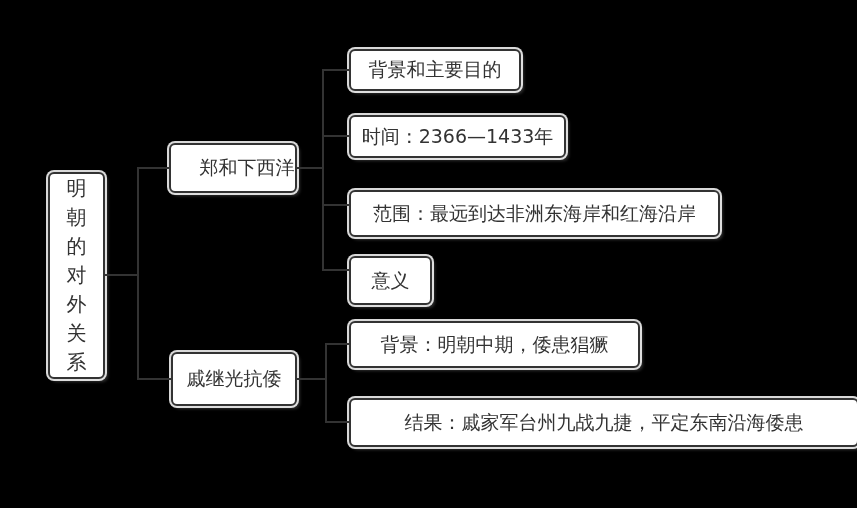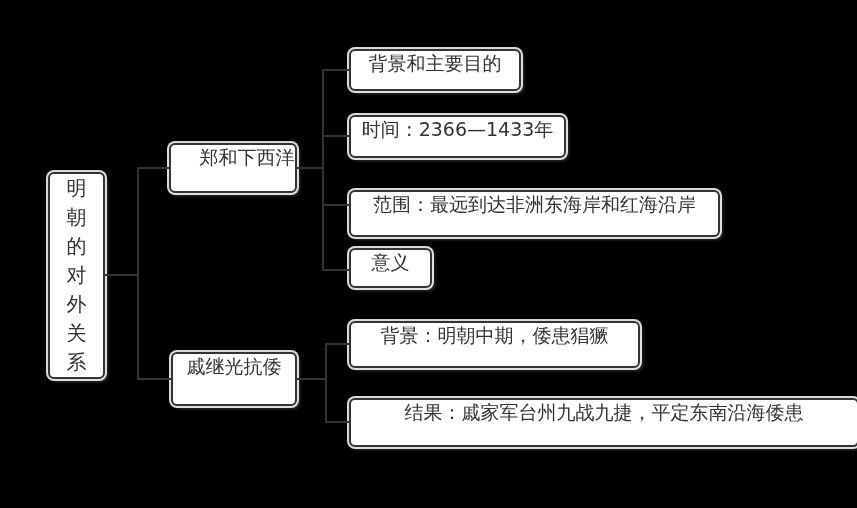--- a/index.html
+++ b/index.html
@@ -16,21 +16,21 @@
     font-family: "DejaVu Sans", "Liberation Sans", sans-serif;
   }
   .node {
     position: absolute;
     box-sizing: border-box;
     background: #ffffff;
     border: 2px solid #333333;
     border-radius: 6px;
     color: #333333;
     display: flex;
-    align-items: flex-start;
+    align-items: center;
     justify-content: center;
     box-shadow: 0 0 0 2px rgba(255,255,255,0.85), 3px 3px 3px rgba(255,255,255,0.18);
   }
   .node span {
     display: block;
   }
   .leaf, .branch {
     font-size: 19px;
     white-space: nowrap;
     font-weight: 400;
@@ -73,21 +73,21 @@
   </div>
 
   <div class="node leaf" style="left:349px; top:115px; width:217px; height:43px;">
     <span>时间：2366—1433年</span>
   </div>
 
   <div class="node leaf" style="left:349px; top:190px; width:371px; height:47px;">
     <span>范围：最远到达非洲东海岸和红海沿岸</span>
   </div>
 
-  <div class="node leaf" style="left:349px; top:248px; width:83px; height:40px;">
+  <div class="node leaf" style="left:349px; top:256px; width:83px; height:49px;">
     <span>意义</span>
   </div>
 
   <div class="node leaf" style="left:349px; top:321px; width:291px; height:47px;">
     <span>背景：明朝中期，倭患猖獗</span>
   </div>
 
   <div class="node leaf" style="left:349px; top:398px; width:510px; height:49px;">
     <span>结果：戚家军台州九战九捷，平定东南沿海倭患</span>
   </div>

